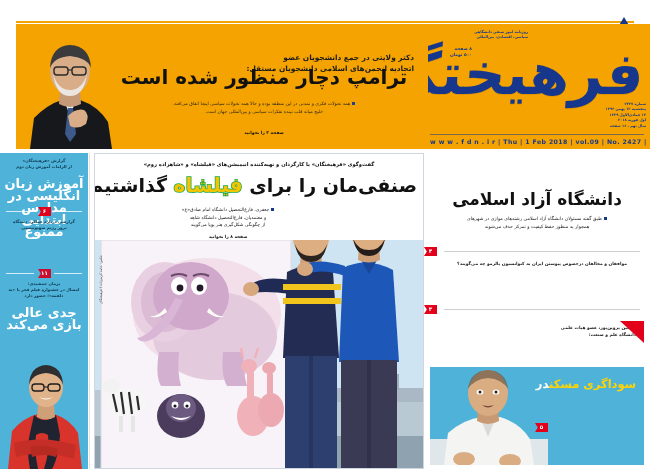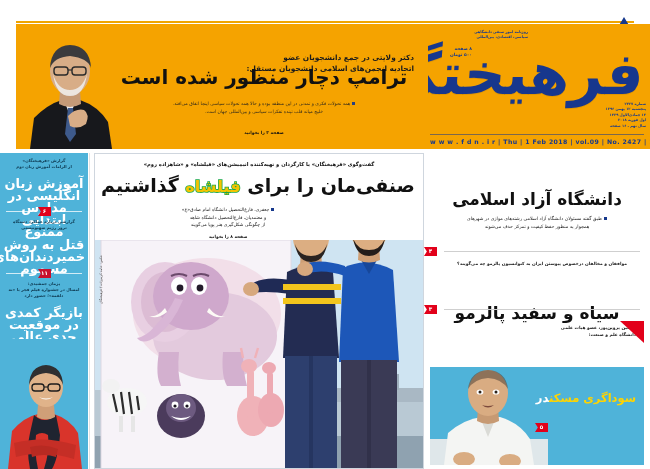--- a/index.html
+++ b/index.html
@@ -149,21 +149,21 @@
   }
   .feat-head {
     position:absolute; right:6px; top:18px; width:318px;
     text-align:center; font-size:19px; line-height:26px; font-weight:bold;
     color:#111; white-space:nowrap;
   }
   .feat-head .hl {
     color:#f4c400;
     -webkit-text-stroke:1.6px #1aa94c;
     paint-order: stroke fill;
-    font-size:16px;
+    font-size:20px;
   }
   .feat-body {
     position:absolute; right:120px; top:52px; width:150px;
     text-align:center; color:#1b1b1b; font-size:4.6px; line-height:7.6px;
   }
   .feat-more {
     position:absolute; right:120px; top:80px; width:150px;
     text-align:center; color:#111; font-size:4.3px; font-weight:bold;
   }
   .feat-photo {
@@ -189,21 +189,21 @@
   }
   .r-rule { position:absolute; right:10px; width:200px; height:1px; background:#cfcfcf; }
 
   
   .blue-box {
     position:absolute; right:6px; bottom:4px; width:214px; height:98px;
     background:#4fb3d9;
     overflow:hidden;
   }
   .blue-head {
-    position:absolute; right:8px; top:24px; width:110px;
+    position:absolute; right:8px; top:10px; width:110px;
     text-align:right; color:#fff; font-size:11.5px; line-height:15px;
     font-weight:bold; letter-spacing:-0.2px;
   }
   .blue-head .y { color:#ffd400; }
   .blue-photo {
     position:absolute; left:0; top:0; width:118px; height:98px;
     overflow:hidden;
   }
   .corner-flag {
     position:absolute; right:0; top:0; width:24px; height:22px;
@@ -311,36 +311,31 @@
     </div>
     <div class="pagemark" style="left:38px; top:54px;">۶</div>
     <div class="sb-rule" style="top:58px; left:6px; width:28px;"></div>
     <div class="sb-rule" style="top:58px; left:54px; width:28px;"></div>
 
     <div class="sb-item" style="top:66px;">
       <div class="sb-kicker">
         <div>گزارشی درباره عملکرد دستگاه</div>
         <div>ترور رژیم صهیونیستی</div>
       </div>
-      <div class="sb-head">
-        <div>قتل به روش</div>
-        <div>خمیردندان‌های مسموم</div>
-      </div>
     </div>
     <div class="pagemark dark" style="left:38px; top:116px;">۱۱</div>
     <div class="sb-rule" style="top:120px; left:6px; width:28px;"></div>
     <div class="sb-rule" style="top:120px; left:54px; width:28px;"></div>
 
     <div class="sb-item" style="top:128px;">
       <div class="sb-kicker">
         <div>پژمان جمشیدی:</div>
         <div>امسال در جشنواره فیلم فجر با «نه دلقمه»؛ حضور دارد</div>
       </div>
       <div class="sb-head">
-        <div>بازیگر کمدی در موقعیت</div>
         <div>جدی عالی بازی می‌کند</div>
       </div>
     </div>
     <div class="pagemark" style="left:38px; top:186px;">۹</div>
 
     <div class="sb-photo">
       <svg viewBox="0 0 88 130" width="88" height="130" aria-hidden="true">
         <rect width="88" height="130" fill="#4fb3d9"></rect>
 
         <path d="M8 130 L12 92 Q24 78 38 75 L54 75 Q70 80 78 94 L82 130 Z" fill="#d9342b"></path>
@@ -486,21 +481,20 @@
       <div>دانشگاه آزاد اسلامی</div>
     </div>
     <div class="r-body" style="top:62px;">
       <div><span class="bullet-sq"></span><span>طبق گفته مسئولان دانشگاه آزاد اسلامی رشته‌های موازی در شهرهای</span></div>
       <div>همجوار به منظور حفظ کیفیت و تمرکز حذف می‌شوند</div>
     </div>
     <div class="pagemark" style="left:0px; top:94px;">۴</div>
     <div class="r-rule" style="top:98px; right:10px; width:196px;"></div>
 
     <div class="kicker-small" style="top:108px;">موافقان و مخالفان درخصوص پیوستن ایران به کنوانسیون پالرمو چه می‌گویند؟</div>
-    <div class="r-head" style="top:120px; font-size:17px; line-height:24px;">سیاه و سفید پالرمو</div>
     <div class="pagemark" style="left:0px; top:152px;">۳</div>
     <div class="r-rule" style="top:156px; right:10px; width:196px;"></div>
 
     <div class="kicker-small" style="top:172px; right:14px; width:150px; text-align:right;">
       <div>افشین پروین‌پور، عضو هیات علمی</div>
       <div>دانشگاه علم و صنعت:</div>
     </div>
     <div class="corner-flag" style="top:168px; right:6px;"></div>
     <div class="corner-flag-white" style="top:168px; right:6px; z-index:-1;"></div>
 

